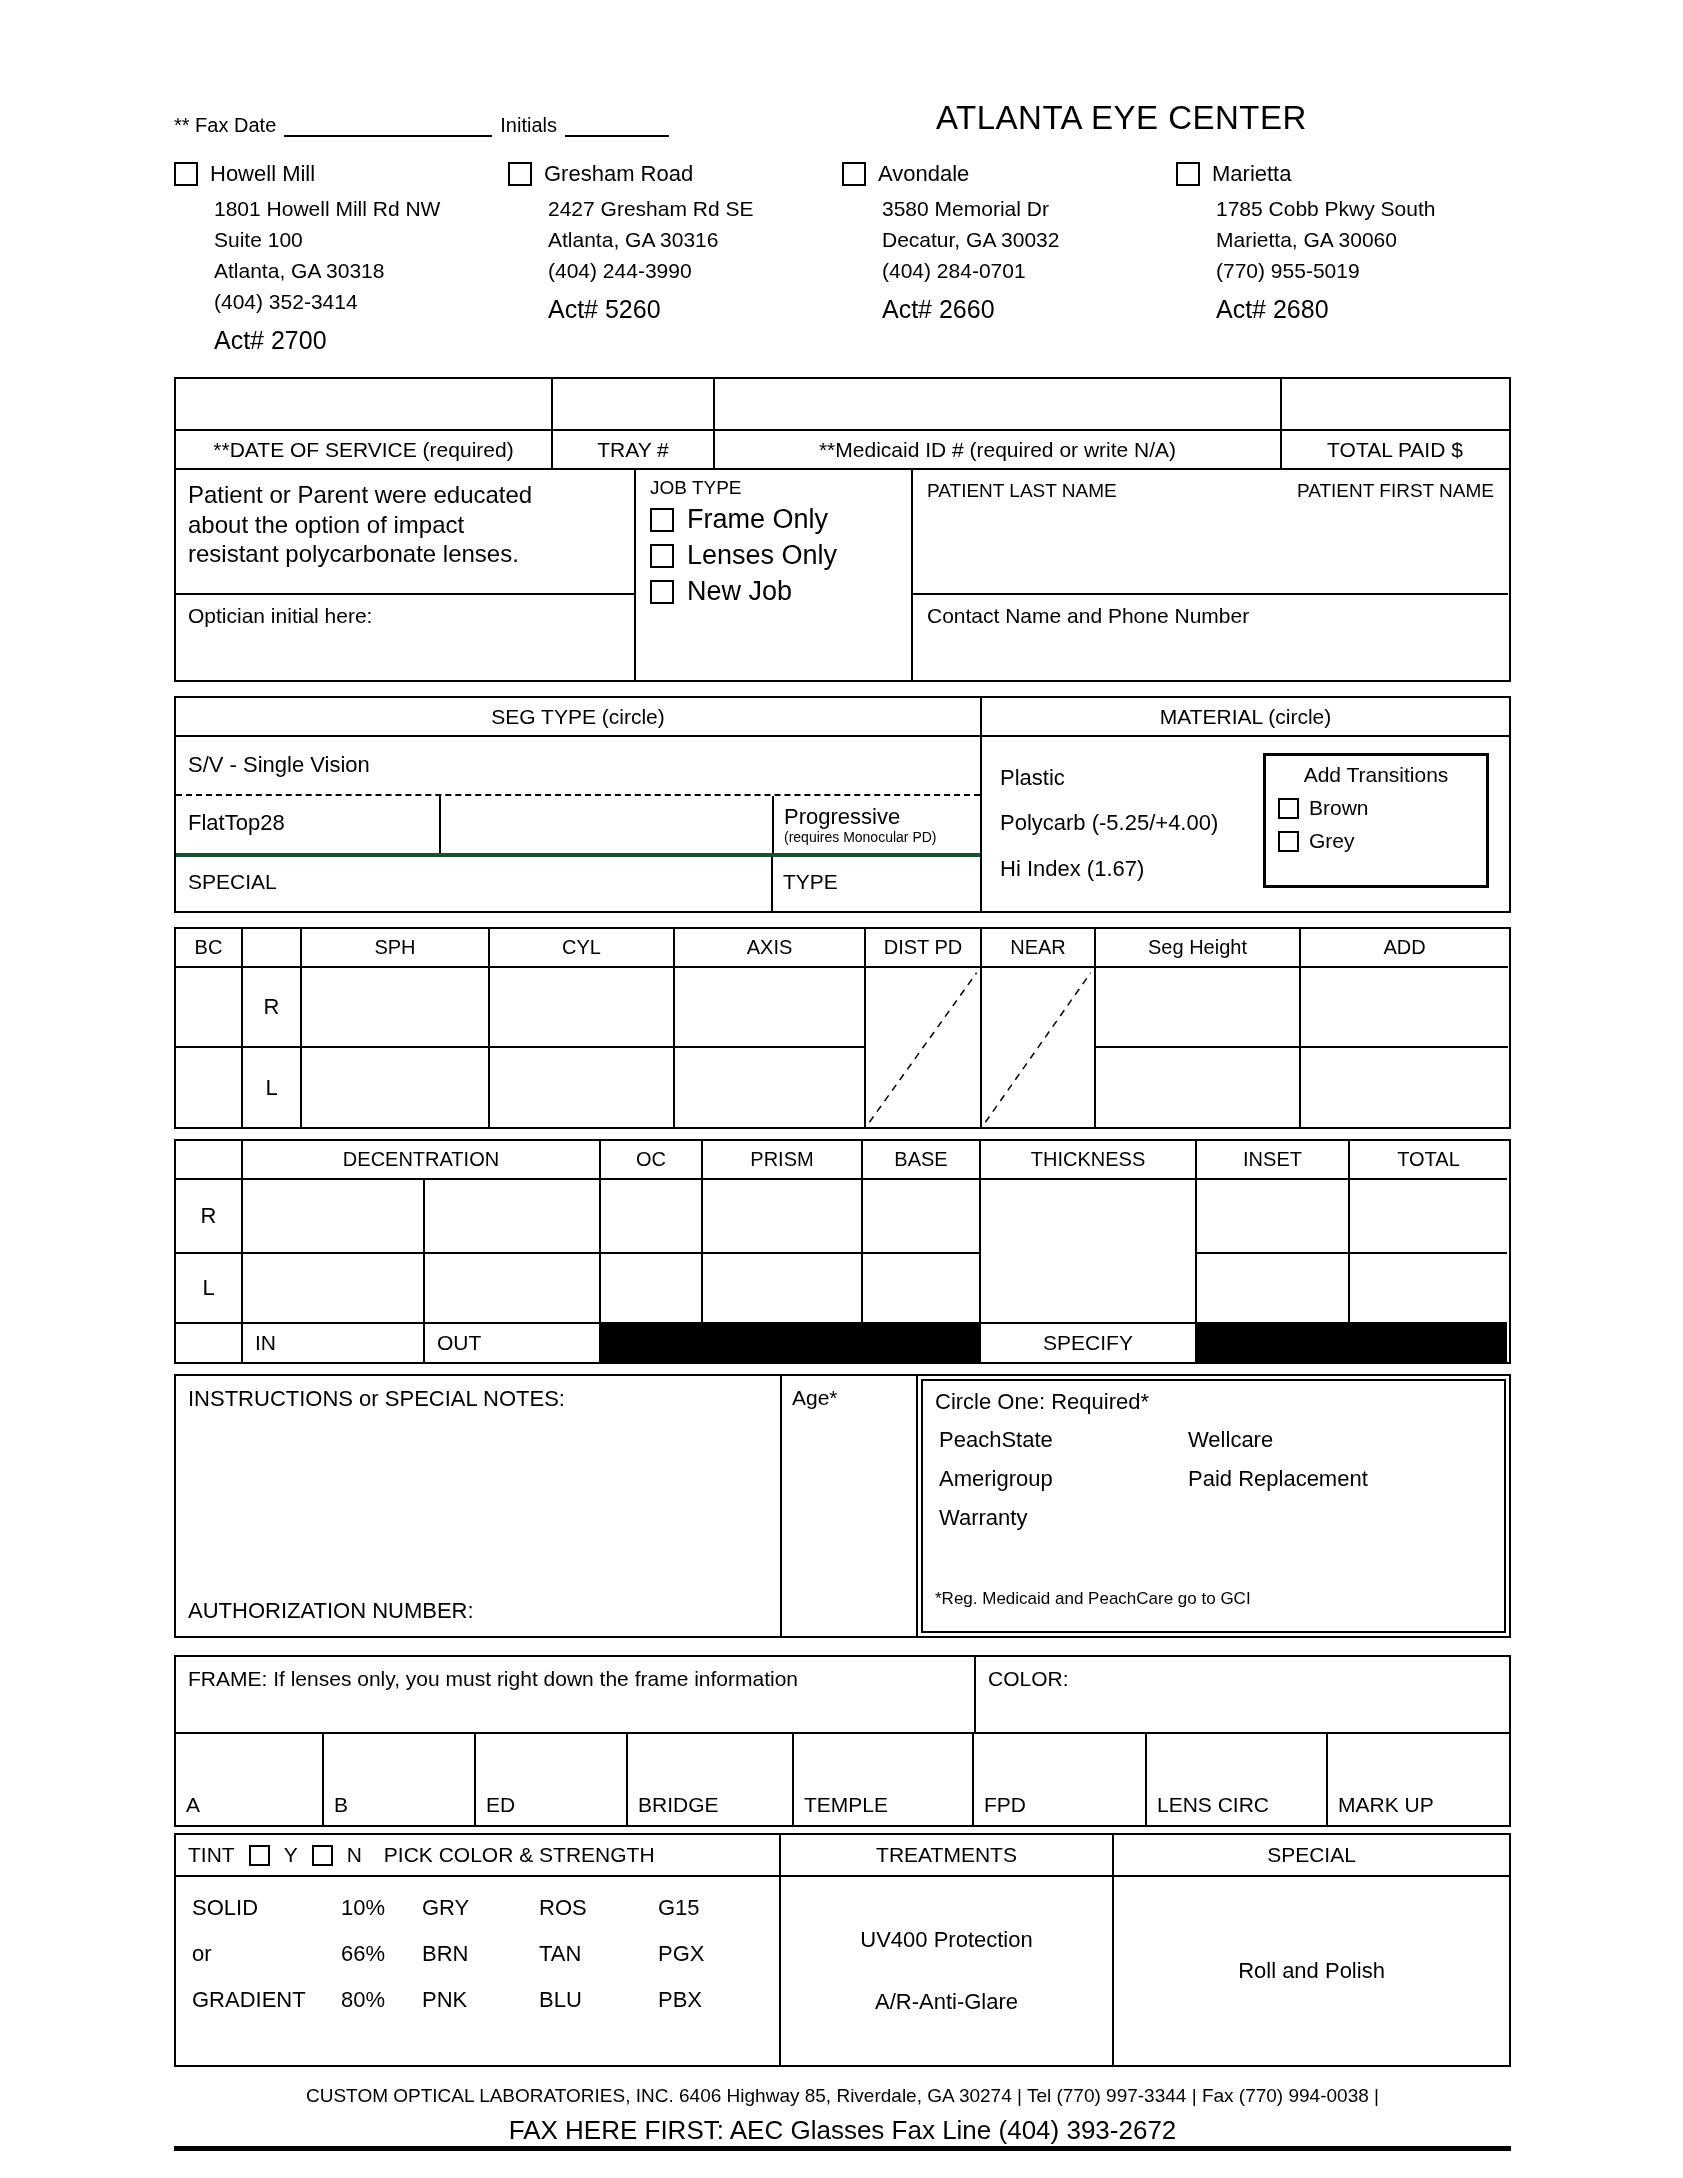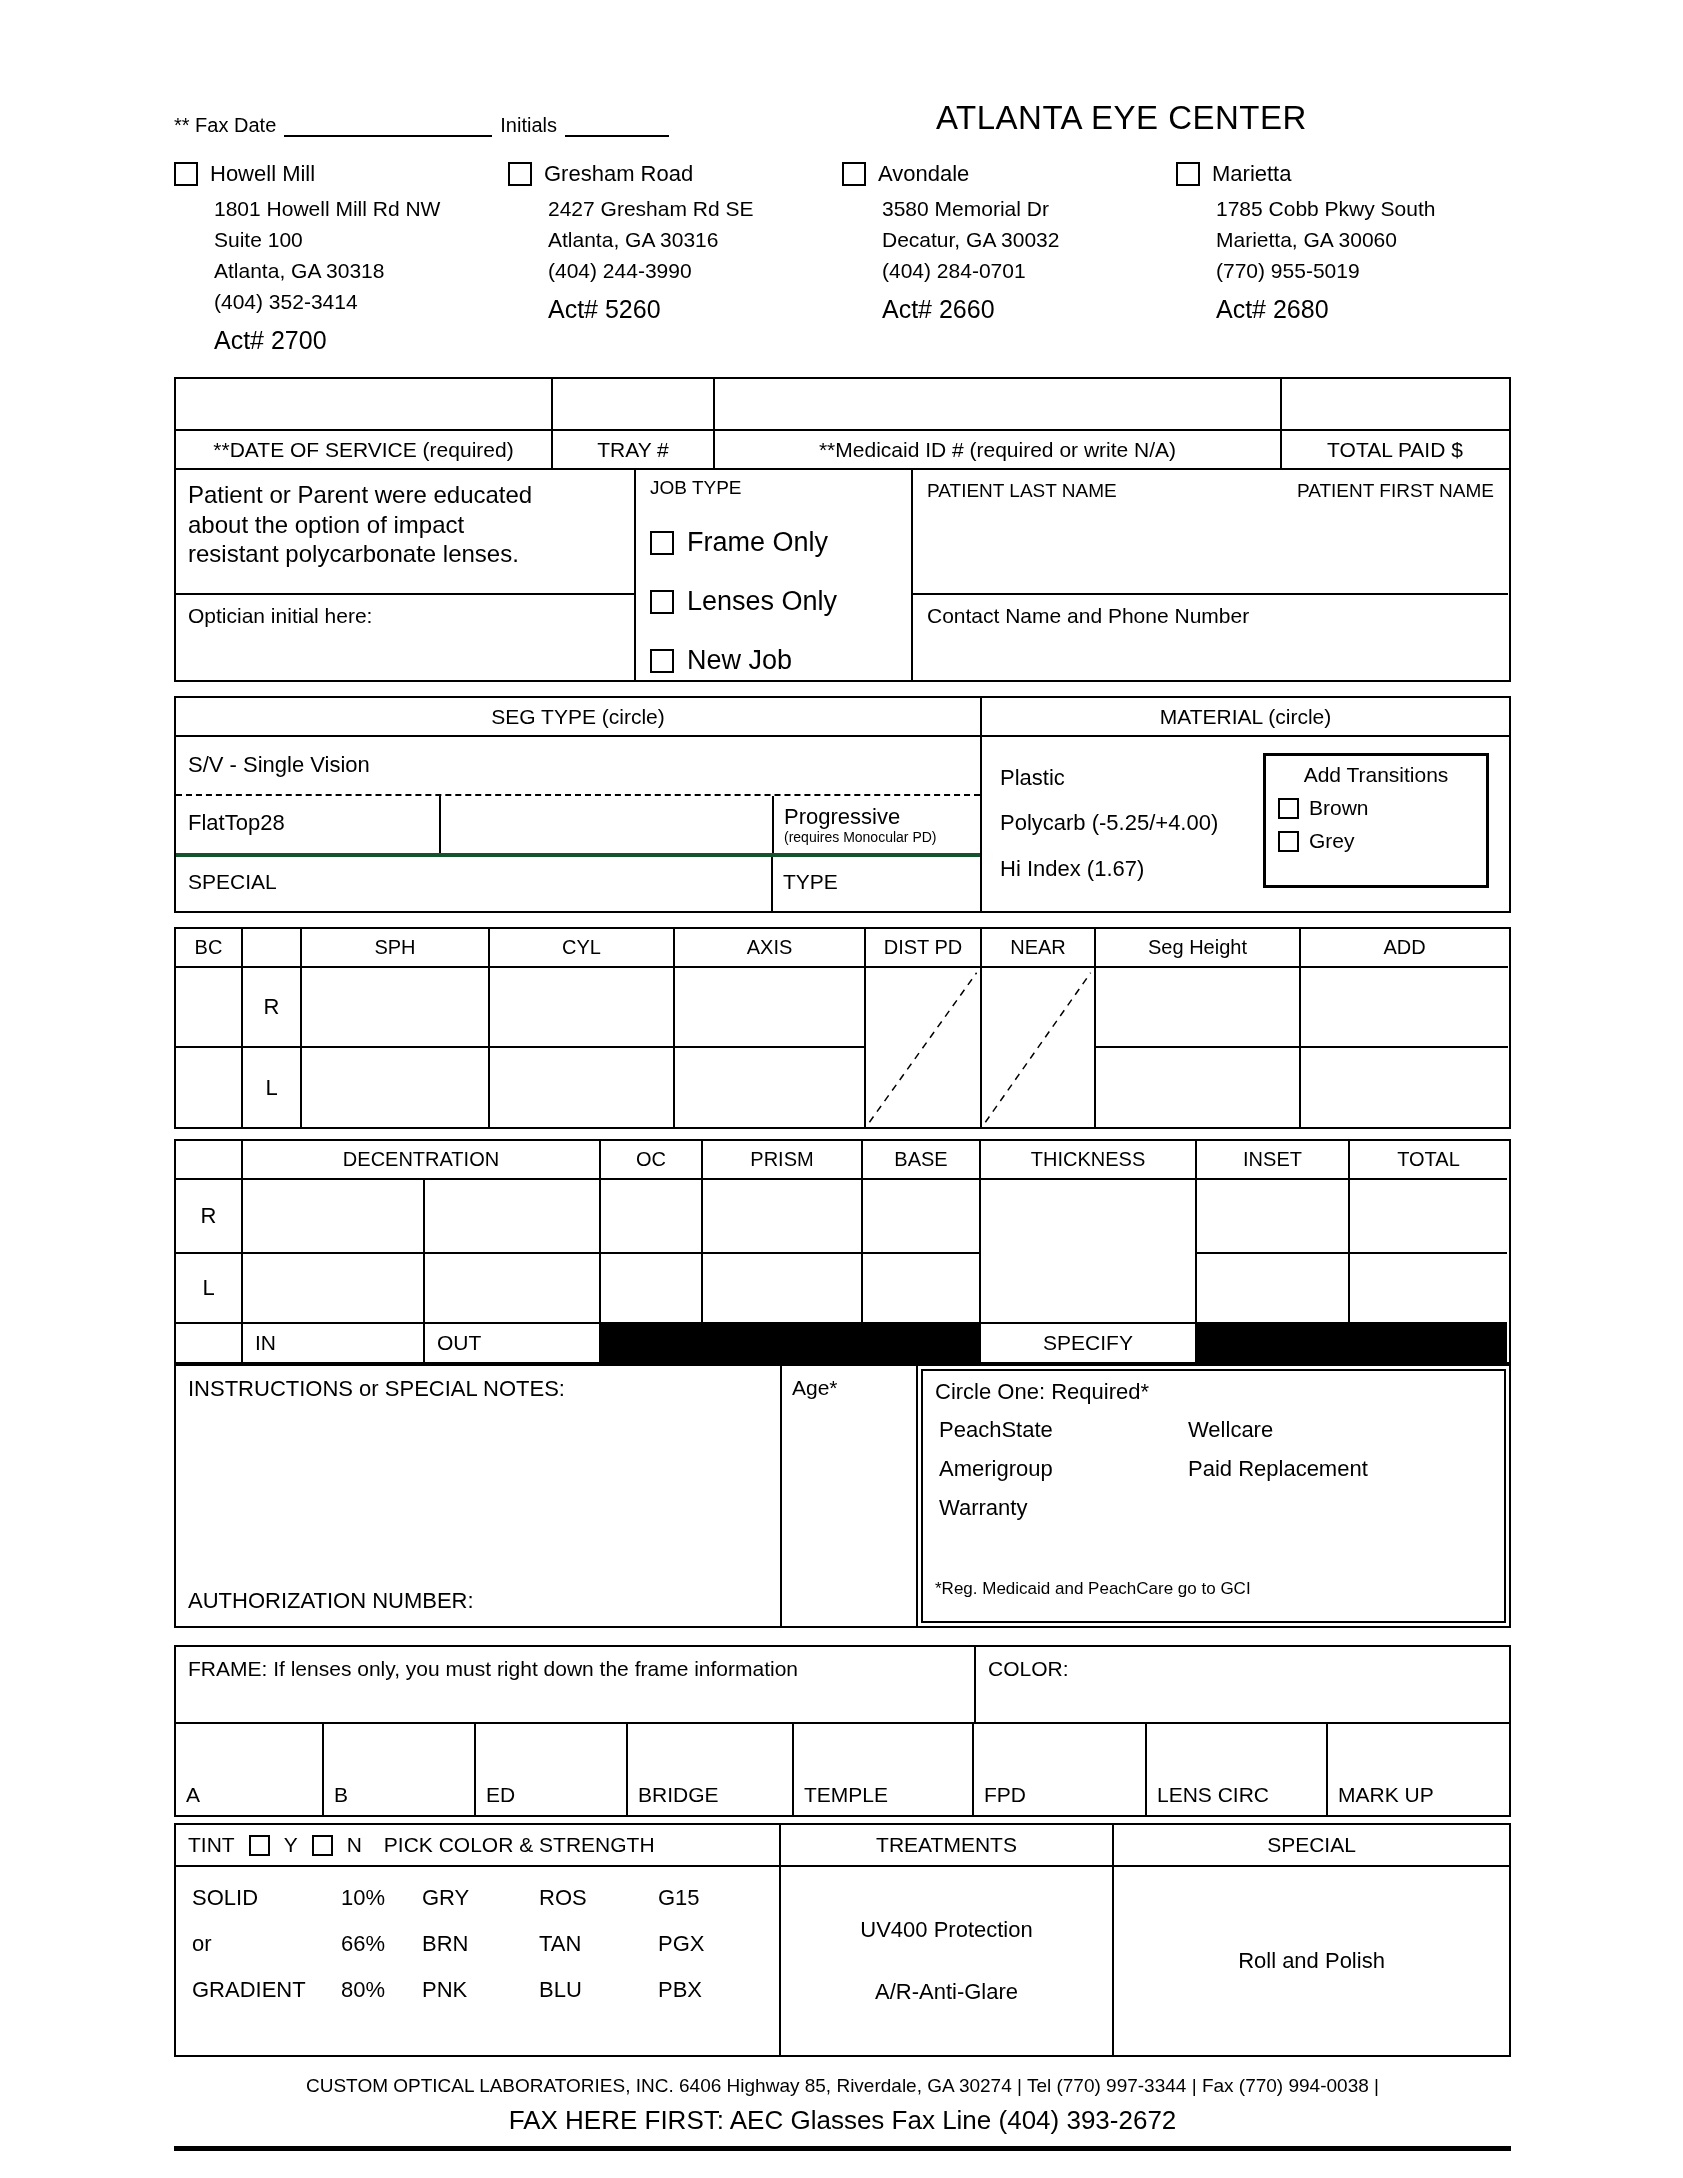--- a/index.html
+++ b/index.html
@@ -30,21 +30,21 @@
   .svc-row{display:flex}
   .c-date{width:375px}.c-tray{width:162px}.c-medicaid{width:567px}.c-total{width:228px}
   .svc-blank>div{height:50px}
   .svc-labels>div{height:37px;display:flex;align-items:center;justify-content:center;font-size:21px}
   .edu-row{display:flex;height:212px}
   .edu-left{width:458px;display:flex;flex-direction:column}
   .edu-text{height:123px;padding:10px 26px 0 12px;font-size:24px;line-height:1.22}
   .edu-opt{flex:1;padding:9px 12px;font-size:21px}
   .edu-job{width:277px;padding:7px 0 0 14px}
   .job-label{font-size:19px}
-  .job-opt{display:flex;align-items:center;gap:13px;font-size:27px;margin-top:28px}
+  .job-opt{display:flex;align-items:center;gap:13px;font-size:27px;margin-top:5px}
   .edu-patient{width:597px;display:flex;flex-direction:column}
   .pat-names{height:123px;display:flex;justify-content:space-between;padding:10px 14px 0;font-size:19px}
   .pat-contact{flex:1;padding:9px 14px;font-size:21px}
 
   
   .seg{margin-top:14px;border:2px solid #000}
   .seg-head{display:flex;height:37px}
   .sh-left{width:804px}.sh-right{width:529px}
   .sh-left,.sh-right{display:flex;align-items:center;justify-content:center;font-size:21px}
   .seg-body{display:flex;height:176px}
@@ -75,21 +75,21 @@
   
   .dec{margin-top:10px;border:2px solid #000;display:grid;grid-template-columns:65px 182px 176px 102px 160px 118px 216px 153px 159px;grid-template-rows:37px 74px 70px 40px}
   .dec .h{display:flex;align-items:center;justify-content:center;font-size:20px}
   .cspan2{grid-column:span 2}
   .cspan3{grid-column:span 3}
   .blackout{background:#000}
   .inout{display:flex;align-items:center;padding-left:12px;font-size:21px}
   .specify{display:flex;align-items:center;justify-content:center;font-size:21px}
 
   
-  .instr{border:2px solid #000;display:flex;height:264px}
+  .instr{margin-top:10px;border:2px solid #000;display:flex;height:264px}
   .in-notes{width:604px;display:flex;flex-direction:column;justify-content:space-between;padding:10px 12px 12px;font-size:22px}
   .in-age{width:136px;padding:10px 0 0 10px;font-size:21px}
   .in-circle{width:593px;padding:3px}
   .circ-inner{border:2px solid #000;height:100%;padding:8px 12px 20px;display:flex;flex-direction:column}
   .circ-title{font-size:22px}
   .circ-cols{display:flex;margin-top:12px;flex:1}
   .circ-col{display:flex;flex-direction:column;gap:13px;font-size:22px}
   .circ-col1{width:249px;margin-left:4px}
   .circ-note{font-size:17px;padding-bottom:2px}
 

